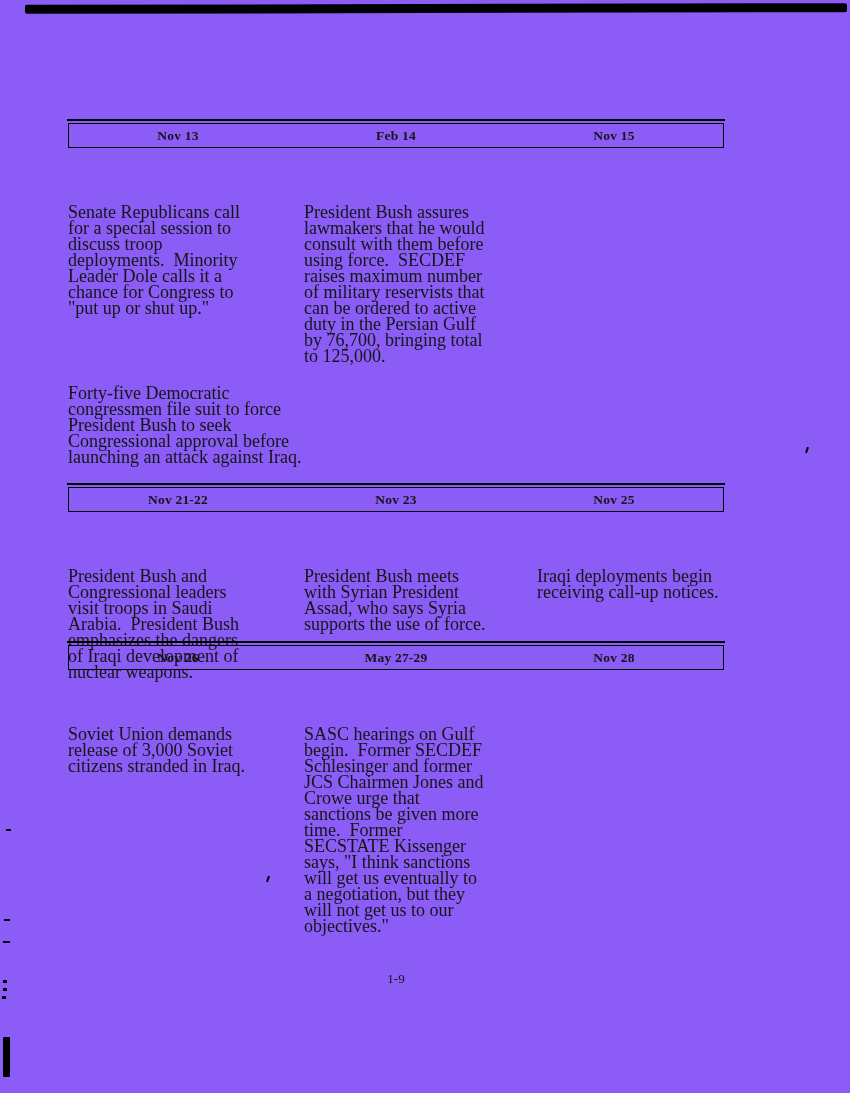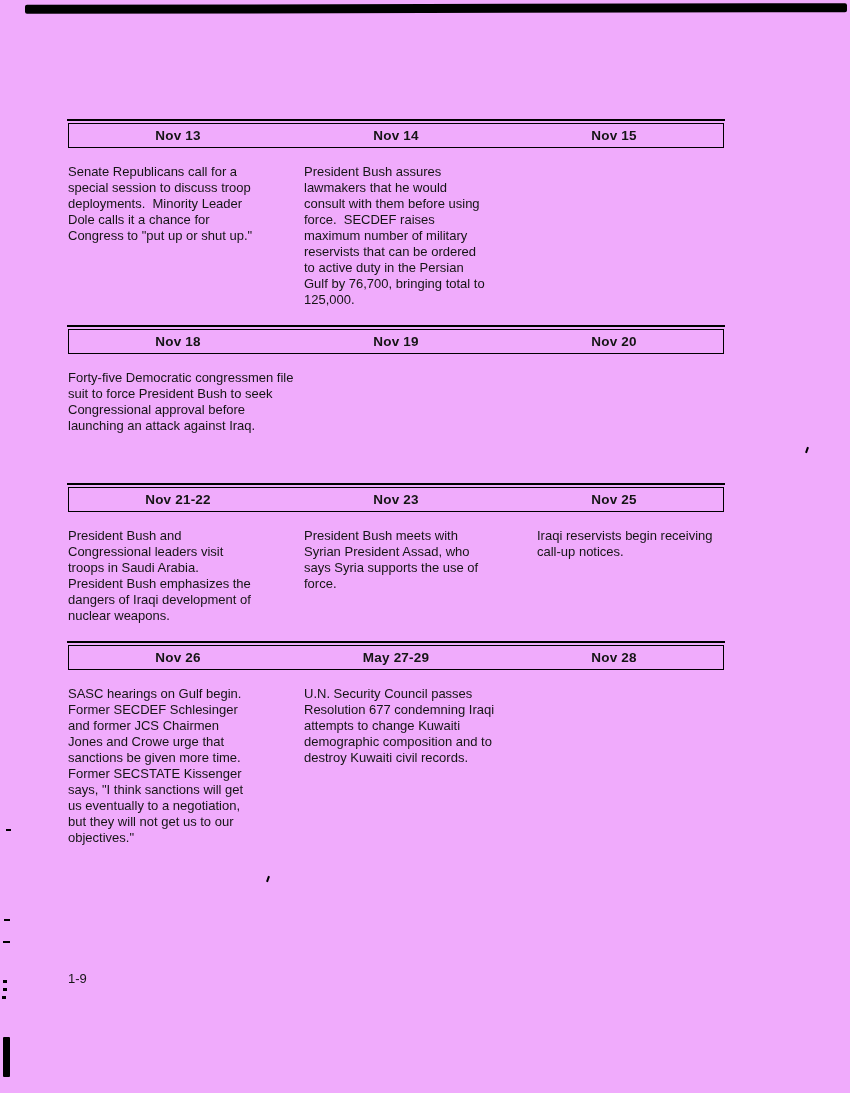--- a/index.html
+++ b/index.html
@@ -5,22 +5,22 @@
   html, body {
     margin: 0;
     padding: 0;
     background: #e8e8e8;
   }
   .page {
     position: relative;
     width: 850px;
     height: 1093px;
     margin: 0 auto;
-    background: #f0abfc;
-    font-family: Liberation Sans, sans-serif;
+    background: #8b5cf6;
+    font-family: Liberation Serif, serif;
     color: #151515;
     overflow: hidden;
   }
   .top-bar {
     position: absolute;
     top: 4px;
     left: 25px;
     width: 822px;
     height: 9px;
     background: #000;
@@ -55,33 +55,34 @@
     font-weight: bold;
     font-size: 13.5px;
     letter-spacing: 0.2px;
   }
   .body-row {
     display: grid;
     grid-template-columns: 236px 233px 187px;
     margin-top: 16px;
   }
   .cell {
-    font-size: 13px;
+    font-size: 18px;
     line-height: 16px;
     white-space: pre-wrap;
+    margin-top: 40px;
   }
   .cell.c1 { padding-right: 50px; }
   .cell.c2 { padding-right: 48px; }
   .cell.c3 { padding-right: 2px; }
   .page-number {
     position: absolute;
     top: 971px;
     left: 68px;
     width: 656px;
-    text-align: left;
+    text-align: center;
     font-size: 13px;
   }
   .mark {
     position: absolute;
     background: #000;
   }
   .m1 { left: 6px;  top: 829px;  width: 5px;  height: 2px; }
   .m2 { left: 4px;  top: 919px;  width: 6px;  height: 2px; }
   .m3 { left: 3px;  top: 941px;  width: 7px;  height: 2px; }
   .m4 { left: 3px;  top: 980px;  width: 4px;  height: 3px; }
@@ -94,62 +95,57 @@
 </head>
 <body>
 
 <div class="page">
 
   <div class="top-bar"></div>
 
   <section class="tbl" style="top:123px">
     <div class="header-box">
       <div class="hdr">Nov 13</div>
-      <div class="hdr">Nov 14</div>
+      <div class="hdr">Feb 14</div>
       <div class="hdr">Nov 15</div>
     </div>
     <div class="body-row">
       <div class="cell c1">Senate Republicans call for a special session to discuss troop deployments.  Minority Leader Dole calls it a chance for Congress to "put up or shut up."</div>
       <div class="cell c2">President Bush assures lawmakers that he would consult with them before using force.  SECDEF raises maximum number of military reservists that can be ordered to active duty in the Persian Gulf by 76,700, bringing total to 125,000.</div>
     </div>
   </section>
 
   <section class="tbl" style="top:329px">
-    <div class="header-box">
-      <div class="hdr">Nov 18</div>
-      <div class="hdr">Nov 19</div>
-      <div class="hdr">Nov 20</div>
-    </div>
     <div class="body-row">
       <div class="cell c3">Forty-five Democratic congressmen file suit to force President Bush to seek Congressional approval before launching an attack against Iraq.</div>
     </div>
   </section>
 
   <section class="tbl" style="top:487px">
     <div class="header-box">
       <div class="hdr">Nov 21-22</div>
       <div class="hdr">Nov 23</div>
       <div class="hdr">Nov 25</div>
     </div>
     <div class="body-row">
       <div class="cell c1">President Bush and Congressional leaders visit troops in Saudi Arabia.  President Bush emphasizes the dangers of Iraqi development of nuclear weapons.</div>
       <div class="cell c2">President Bush meets with Syrian President Assad, who says Syria supports the use of force.</div>
-      <div class="cell c3">Iraqi reservists begin receiving call-up notices.</div>
+      <div class="cell c3">Iraqi deployments begin receiving call-up notices.</div>
     </div>
   </section>
 
   <section class="tbl" style="top:645px">
     <div class="header-box">
       <div class="hdr">Nov 26</div>
       <div class="hdr">May 27-29</div>
       <div class="hdr">Nov 28</div>
     </div>
     <div class="body-row">
+      <div class="cell c1">Soviet Union demands release of 3,000 Soviet citizens stranded in Iraq.</div>
       <div class="cell c2">SASC hearings on Gulf begin.  Former SECDEF Schlesinger and former JCS Chairmen Jones and Crowe urge that sanctions be given more time.  Former SECSTATE Kissenger says, "I think sanctions will get us eventually to a negotiation, but they will not get us to our objectives."</div>
-      <div class="cell c3">U.N. Security Council passes Resolution 677 condemning Iraqi attempts to change Kuwaiti demographic composition and to destroy Kuwaiti civil records.</div>
     </div>
   </section>
 
   <div class="page-number">1-9</div>
 
   <div class="mark m1"></div>
   <div class="mark m2"></div>
   <div class="mark m3"></div>
   <div class="mark m4"></div>
   <div class="mark m5"></div>

